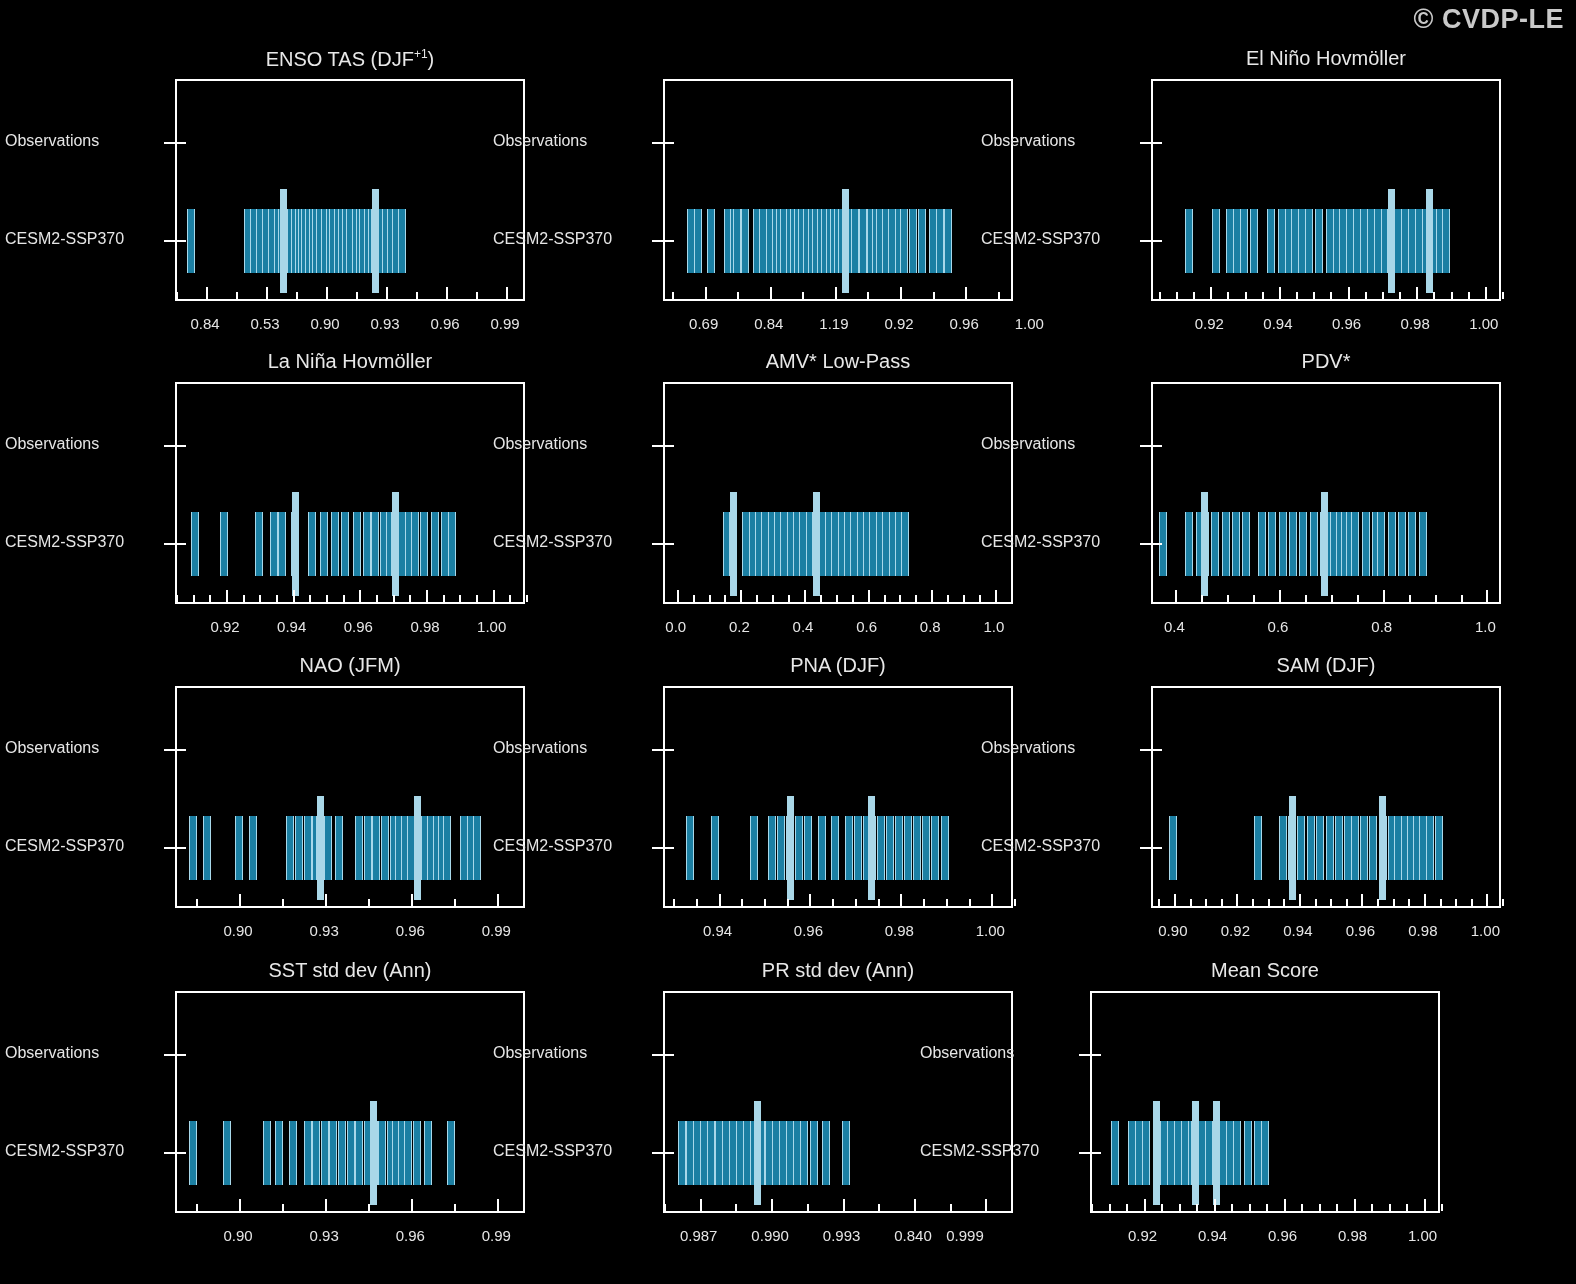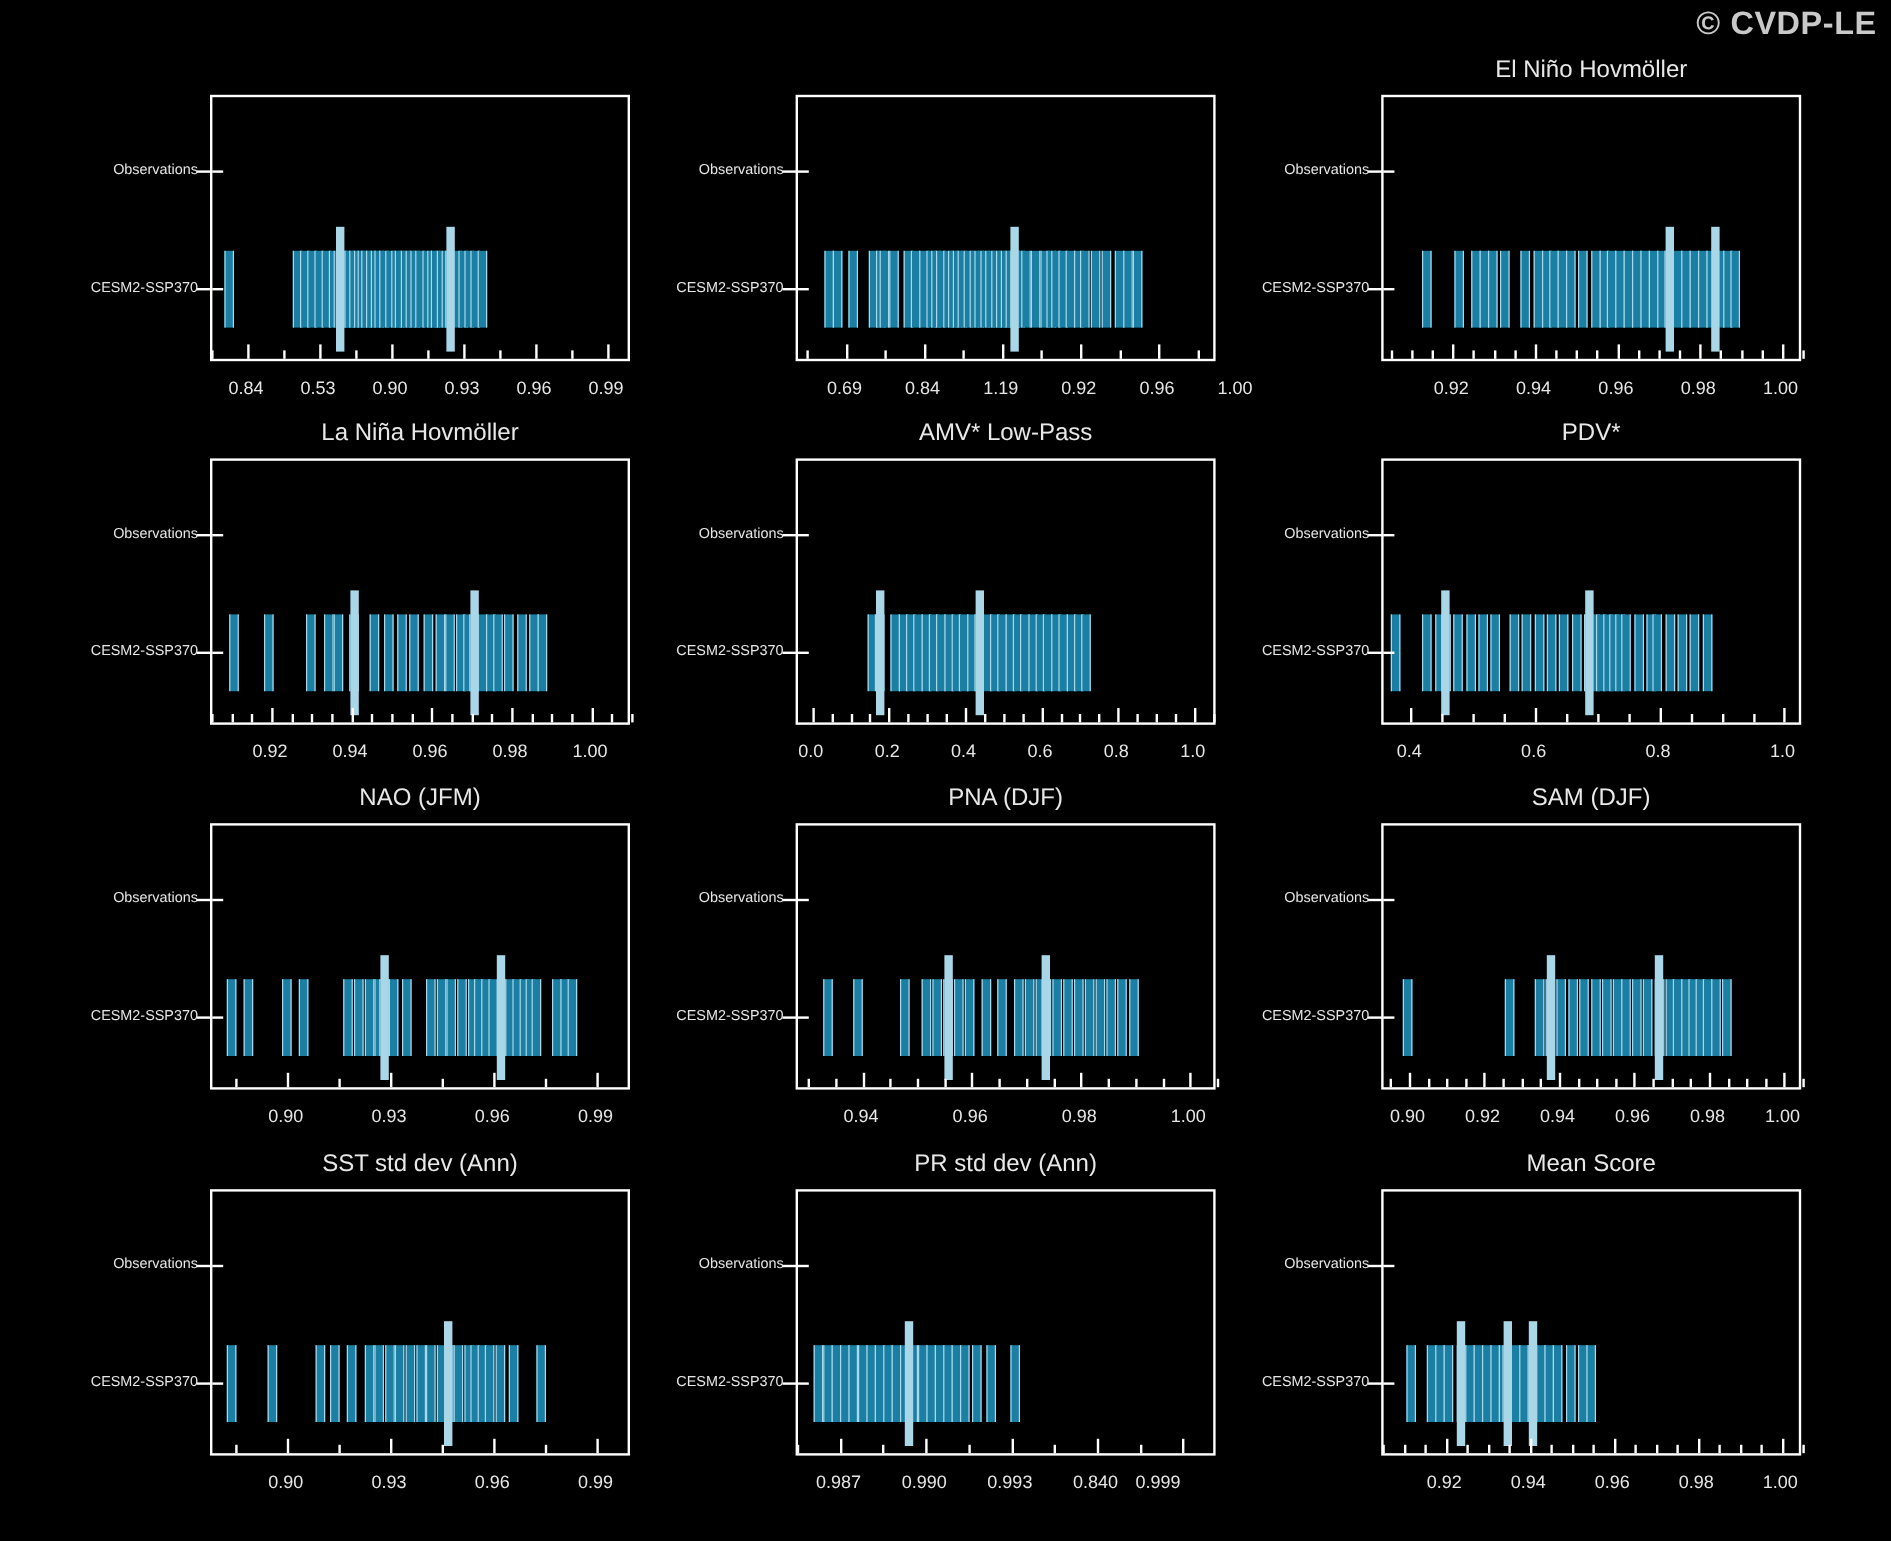--- a/index.html
+++ b/index.html
@@ -58,22 +58,22 @@
     position: absolute;
     left: 0;
     top: 0;
     width: 100%;
     height: 100%;
     overflow: hidden;
   }
   .ylabel {
     position: absolute;
     right: 0;
-    text-align: right;
-    font-size: 12px;
+    text-align: left;
+    font-size: 16px;
     color: #e6e6e6;
     white-space: nowrap;
     transform: translateY(-50%);
     padding-right: 10px;
   }
   .ytick {
     position: absolute;
     width: 13px;
     height: 2px;
     background: #ffffff;
@@ -120,20 +120,21 @@
     background: #a9d7e8;
   }
 </style>
 </head>
 <body>
 
 <div id="watermark">© CVDP-LE</div>
 
 <div class="grid" id="grid">
     <div class="panel" style="left: 175px; top: 79px; width: 350px; height: 264px;">
+      <div class="panel-title" style="top: -32px;">ENSO TAS (DJF<sup>+1</sup>)</div>
       <div class="frame" style="left: 0px; top: 0px; width: 350px; height: 222px;">
         <div class="plot-area">
           <div class="bar member" style="left: 10px; top: 127.84px; width: 8px; height: 64px;"></div>
           <div class="bar member" style="left: 67px; top: 127.84px; width: 8px; height: 64px;"></div>
           <div class="bar member" style="left: 73px; top: 127.84px; width: 8px; height: 64px;"></div>
           <div class="bar member" style="left: 79px; top: 127.84px; width: 8px; height: 64px;"></div>
           <div class="bar member" style="left: 85px; top: 127.84px; width: 8px; height: 64px;"></div>
           <div class="bar member" style="left: 91px; top: 127.84px; width: 8px; height: 64px;"></div>
           <div class="bar member" style="left: 97px; top: 127.84px; width: 8px; height: 64px;"></div>
           <div class="bar member" style="left: 101px; top: 127.84px; width: 8px; height: 64px;"></div>
@@ -804,21 +805,21 @@
         <div class="ytick-in" style="left: 0px; top: 159.84px;"></div>
       </div>
       <div class="ylabel" style="top: 62.16px; right: 350px; width: 160px;">Observations</div>
       <div class="ylabel" style="top: 159.84px; right: 350px; width: 160px;">CESM2-SSP370</div>
       <div class="xticklabel" style="left: 35.7143px; top: 236px;">0.987</div>
       <div class="xticklabel" style="left: 107.143px; top: 236px;">0.990</div>
       <div class="xticklabel" style="left: 178.571px; top: 236px;">0.993</div>
       <div class="xticklabel" style="left: 250px; top: 236px;">0.840</div>
       <div class="xticklabel" style="left: 302px; top: 236px;">0.999</div>
     </div>
-    <div class="panel" style="left: 1151px; top: 991px; width: 350px; height: 264px;">
+    <div class="panel" style="left: 1090px; top: 991px; width: 350px; height: 264px;">
       <div class="panel-title" style="top: -32px;">Mean Score</div>
       <div class="frame" style="left: 0px; top: 0px; width: 350px; height: 222px;">
         <div class="plot-area">
           <div class="bar member" style="left: 18.75px; top: 127.84px; width: 8px; height: 64px;"></div>
           <div class="bar member" style="left: 36.25px; top: 127.84px; width: 8px; height: 64px;"></div>
           <div class="bar member" style="left: 43.25px; top: 127.84px; width: 8px; height: 64px;"></div>
           <div class="bar member" style="left: 50.25px; top: 127.84px; width: 8px; height: 64px;"></div>
           <div class="bar member" style="left: 60.75px; top: 127.84px; width: 8px; height: 64px;"></div>
           <div class="bar member" style="left: 67.75px; top: 127.84px; width: 8px; height: 64px;"></div>
           <div class="bar member" style="left: 74.75px; top: 127.84px; width: 8px; height: 64px;"></div>

